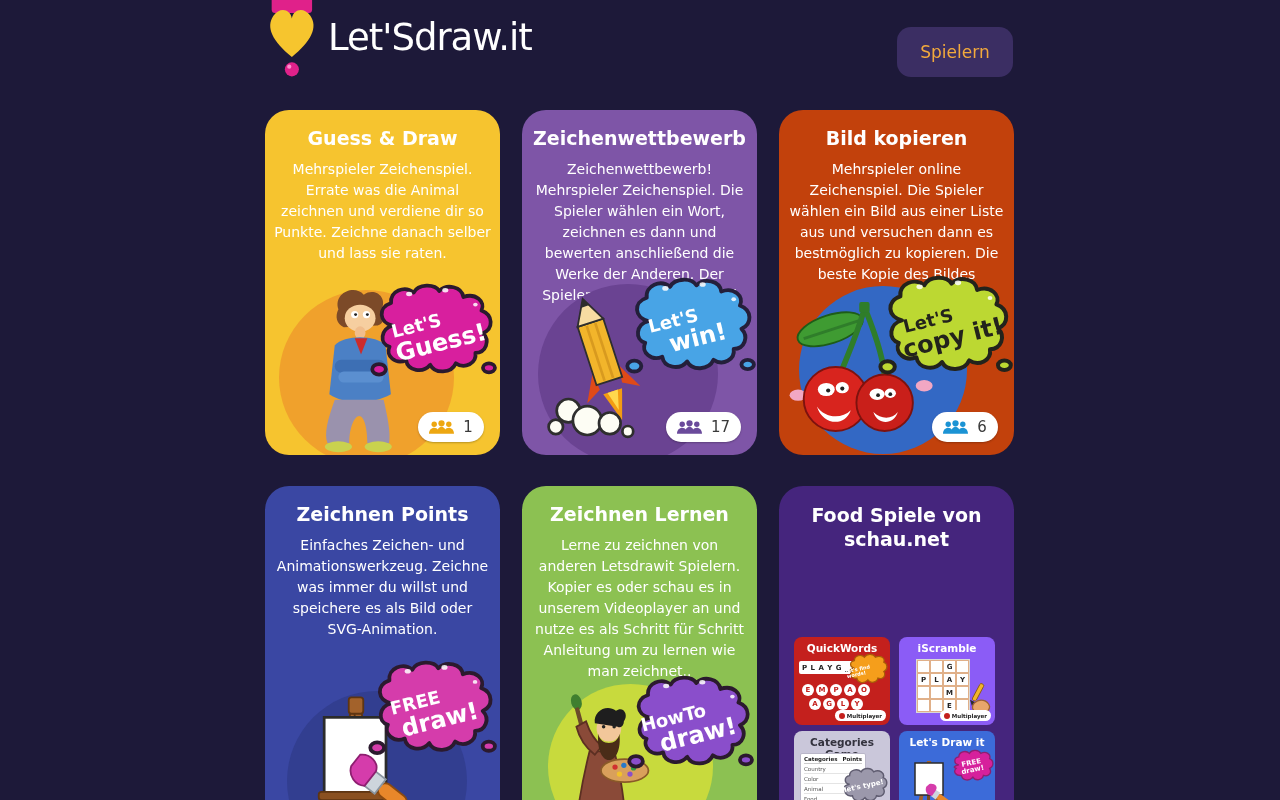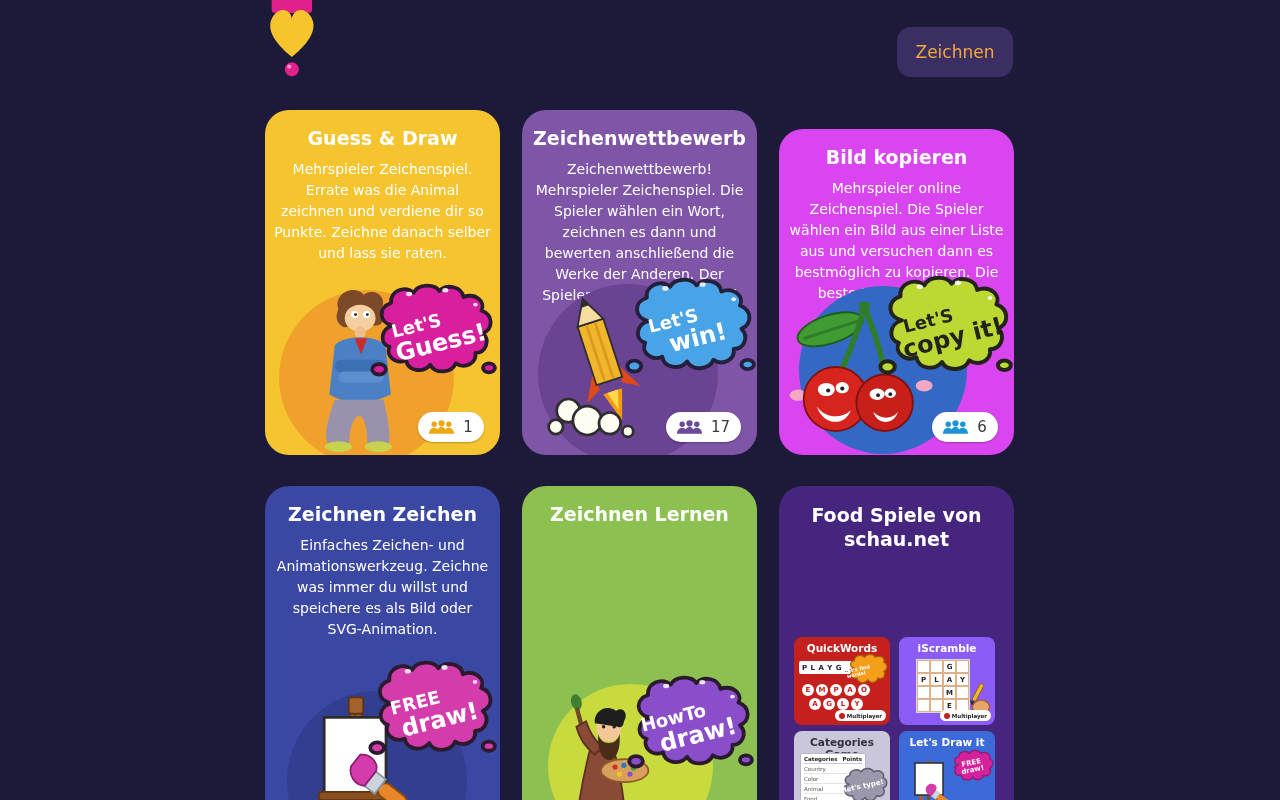--- a/index.html
+++ b/index.html
@@ -79,22 +79,23 @@
 
 <div class="viewport">
 
   <div class="logo">
     <svg class="logo-mark" viewBox="0 0 66 92">
       <rect x="11" y="-8" width="46" height="20" rx="4" fill="#e0218a"></rect>
       <path d="M34 62 C 12 44 4 28 13 15 C 20 5 32 7 34 18 C 36 7 48 5 55 15 C 64 28 56 44 34 62 Z" fill="#f6c52e"></path>
       <circle cx="34" cy="76" r="8" fill="#e0218a"></circle>
       <circle cx="31" cy="73" r="2.4" fill="#ff8fd0"></circle>
     </svg>
+    <div class="logo-text">Let'Sdraw.it</div>
   </div>
-  <div class="login-btn">Zeichnen</div>
+  <div class="login-btn">Spielern</div>
 
   <div class="cards">
 
     <div class="card" style="background: rgb(246, 196, 47);">
       <div class="card-title">Guess &amp; Draw</div>
       <div class="card-desc">Mehrspieler Zeichenspiel. Errate was die Animal zeichnen und verdiene dir so Punkte. Zeichne danach selber und lass sie raten.</div>
       <div class="illus h185">
         <div class="circle" style="width: 175px; height: 175px; left: 14px; top: 20px; background: rgb(240, 161, 44);"></div>
         <svg class="char" style="left:34px;top:12px;width:115px;height:172px;" viewBox="0 0 120 190">
           <path d="M40,30 C34,12 58,2 68,14 C80,6 94,16 88,30 C94,36 90,48 82,48 L46,50 C38,46 36,38 40,30 Z" fill="#7c4a28"></path>
@@ -190,21 +191,21 @@
             <circle cx="5" cy="3.8" r="2.6"></circle>
               <circle cx="12" cy="3" r="3"></circle>
               <circle cx="19" cy="3.8" r="2.6"></circle>
             <path d="M0,13 C0,9.4 2.4,7.2 5,7.2 C6.5,7.2 7.7,7.9 8.4,8.8 C9.3,7.1 10.5,6.3 12,6.3 C13.5,6.3 14.7,7.1 15.6,8.8 C16.3,7.9 17.5,7.2 19,7.2 C21.6,7.2 24,9.4 24,13 Z"></path>
           </svg>
           <span class="badge-num">17</span>
         </div>
       </div>
     </div>
 
-    <div class="card" style="background: #d946ef; margin-top: 19px;">
+    <div class="card" style="background: #c2410c;">
       <div class="card-title">Bild kopieren</div>
       <div class="card-desc">Mehrspieler online Zeichenspiel. Die Spieler wählen ein Bild aus einer Liste aus und versuchen dann es bestmöglich zu kopieren. Die beste Kopie des Bildes gewinnt!</div>
       <div class="illus h185">
         <div class="circle" style="width: 168px; height: 168px; left: 20px; top: 16px; background: rgb(51, 104, 196);"></div>
         <svg class="char" style="left:4px;top:16px;width:160px;height:160px;" viewBox="0 0 170 150">
           <ellipse cx="50" cy="36" rx="36" ry="15" fill="#3f9b32" transform="rotate(-18 50 36)" stroke="#1e5c18" stroke-width="2"></ellipse>
           <line x1="22" y1="46" x2="80" y2="27" stroke="#2f7d2a" stroke-width="3"></line>
           <path d="M86,16 C76,50 62,78 58,92" stroke="#2f7d2a" stroke-width="6" fill="none"></path>
           <path d="M88,16 C100,46 108,74 108,90" stroke="#2f7d2a" stroke-width="6" fill="none"></path>
           <rect x="81" y="7" width="11" height="11" rx="2" fill="#2f7d2a"></rect>
@@ -247,21 +248,21 @@
               <circle cx="12" cy="3" r="3"></circle>
               <circle cx="19" cy="3.8" r="2.6"></circle>
             <path d="M0,13 C0,9.4 2.4,7.2 5,7.2 C6.5,7.2 7.7,7.9 8.4,8.8 C9.3,7.1 10.5,6.3 12,6.3 C13.5,6.3 14.7,7.1 15.6,8.8 C16.3,7.9 17.5,7.2 19,7.2 C21.6,7.2 24,9.4 24,13 Z"></path>
           </svg>
           <span class="badge-num">6</span>
         </div>
       </div>
     </div>
 
     <div class="card" style="background: rgb(58, 71, 163);">
-      <div class="card-title">Zeichnen Zeichen</div>
+      <div class="card-title">Zeichnen Points</div>
       <div class="card-desc">Einfaches Zeichen- und Animationswerkzeug. Zeichne was immer du willst und speichere es als Bild oder SVG-Animation.</div>
       <div class="illus h178">
         <div class="circle" style="width: 180px; height: 180px; left: 22px; top: 38px; background: rgb(50, 62, 144);"></div>
         <svg class="char" style="left:16px;top:28px;width:150px;height:150px;" viewBox="0 0 150 165">
           <polygon points="70,30 78,30 50,165 40,165" fill="#a3622b" stroke="#5e3512" stroke-width="2"></polygon>
           <polygon points="72,30 80,30 108,165 98,165" fill="#a3622b" stroke="#5e3512" stroke-width="2"></polygon>
           <rect x="71" y="60" width="8" height="105" fill="#7c4a1e"></rect>
           <rect x="67" y="18" width="16" height="18" rx="3" fill="#a3622b" stroke="#5e3512" stroke-width="2"></rect>
           <rect x="40" y="40" width="68" height="84" fill="#ffffff" stroke="#2b2b2b" stroke-width="3"></rect>
           <rect x="34" y="122" width="82" height="9" rx="3" fill="#8a5020" stroke="#5e3512" stroke-width="2"></rect>
@@ -287,20 +288,21 @@
           <div class="splash-text" style="color: rgb(255, 255, 255);">
             <span class="st1">FREE</span>
             <span class="st2">draw!</span>
           </div>
         </div>
       </div>
     </div>
 
     <div class="card" style="background: rgb(140, 193, 82);">
       <div class="card-title">Zeichnen Lernen</div>
+      <div class="card-desc">Lerne zu zeichnen von anderen Letsdrawit Spielern. Kopier es oder schau es in unserem Videoplayer an und nutze es als Schritt für Schritt Anleitung um zu lernen wie man zeichnet..</div>
       <div class="illus h165">
         <div class="circle" style="width: 165px; height: 165px; left: 26px; top: 18px; background: rgb(200, 218, 61);"></div>
         <svg class="char" style="left:10px;top:22px;width:145px;height:145px;" viewBox="0 0 150 165">
           <ellipse cx="43" cy="16" rx="6" ry="9" fill="#3f7f2f" transform="rotate(-15 43 16)"></ellipse>
           <rect x="44" y="22" width="5" height="24" rx="2" fill="#6b4a2a" transform="rotate(-15 46 34)"></rect>
           <path d="M58,72 C50,104 44,140 42,165 L100,165 C98,132 94,100 86,72 Z" fill="#8a4a38" stroke="#5c2f22" stroke-width="2"></path>
           <path d="M64,76 C54,68 46,56 43,44 L54,38 C58,50 64,60 72,66 Z" fill="#8a4a38" stroke="#5c2f22" stroke-width="2"></path>
           <ellipse cx="80" cy="46" rx="14" ry="15" fill="#f2c79a"></ellipse>
           <path d="M64,40 C62,26 78,18 88,26 C96,20 103,30 97,38 C97,44 92,46 90,44 Z" fill="#1e1e1e"></path>
           <circle cx="74" cy="44" r="2" fill="#222"></circle>

